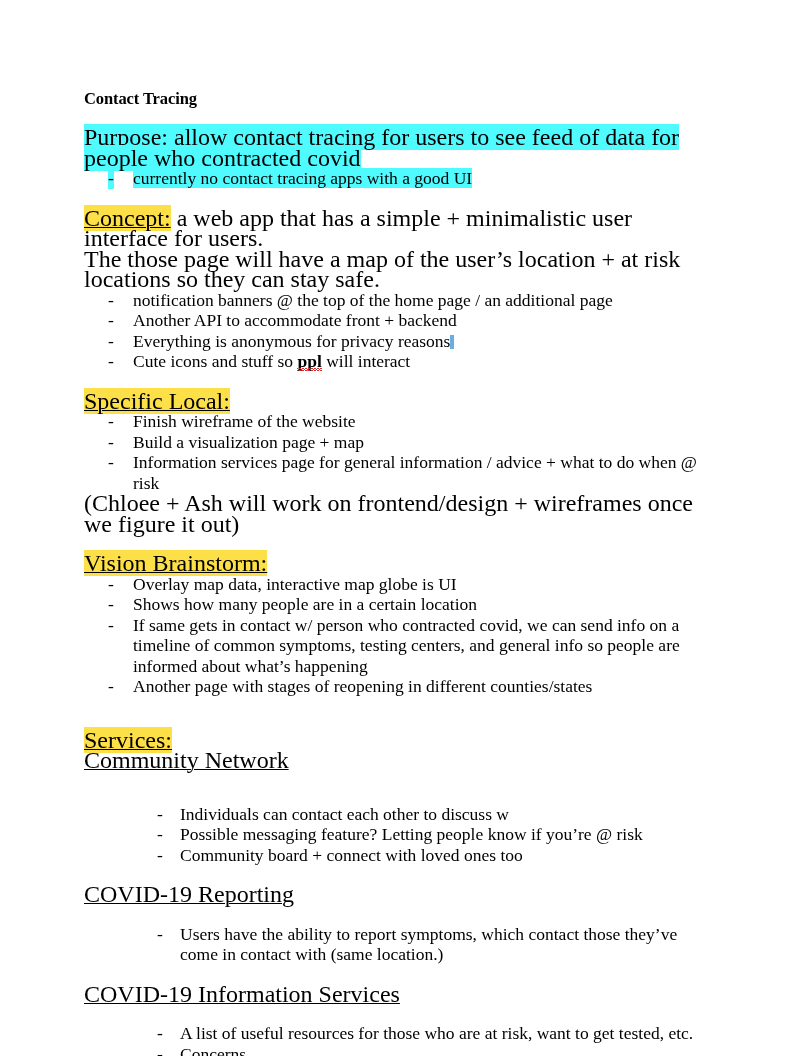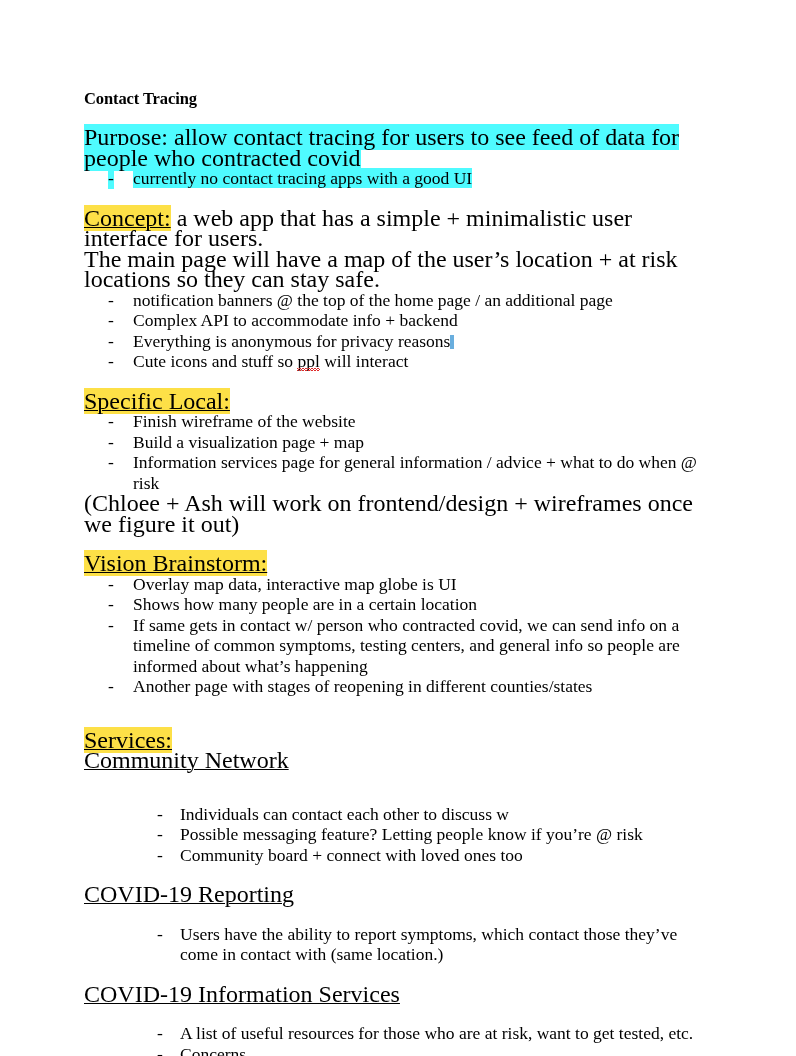--- a/index.html
+++ b/index.html
@@ -95,20 +95,21 @@
 
   
   li.hl-row .rowhl {
     background-color: #4ffbff;
   }
 
   .sq {
     
     position: relative;
     display: inline-block;
+    font-weight: bold;
   }
   .sq::after {
     content: "";
     position: absolute;
     left: 0;
     right: 0;
     bottom: 1px;
     height: 3px;
     background-image:
       linear-gradient(45deg, transparent 40%, #e02a2a 40%, #e02a2a 60%, transparent 60%),
@@ -137,25 +138,25 @@
 
     <p class="para"><span class="hl">Purpose: allow contact tracing for users to see feed of data for people who contracted covid</span></p>
 
     <ul class="bullets lvl1">
       <li class="hl-row"><span class="dash rowhl">-</span><span class="rowhl">currently no contact tracing apps with a good UI</span></li>
     </ul>
 
     <div class="blank"></div>
 
     <p class="para"><span class="hl-u">Concept:</span><span> a web app that has a simple + minimalistic user interface for users.</span></p>
-    <p class="para">The main page will have a map of the user’s location + at risk locations so they can stay safe.</p>
+    <p class="para">The those page will have a map of the user’s location + at risk locations so they can stay safe.</p>
 
     <ul class="bullets lvl1">
       <li><span class="dash">-</span><span>notification banners @ the top of the home page / an additional page</span></li>
-      <li><span class="dash">-</span><span>Complex API to accommodate info + backend</span></li>
+      <li><span class="dash">-</span><span>Another API to accommodate front + backend</span></li>
       <li><span class="dash">-</span><span>Everything is anonymous for privacy reasons</span><span class="caret-blue"></span></li>
       <li><span class="dash">-</span><span>Cute icons and stuff so </span><span class="sq">ppl</span><span> will interact</span></li>
     </ul>
 
     <div class="blank"></div>
 
     <p class="para"><span class="hl-u">Specific Local:</span></p>
 
     <ul class="bullets lvl1">
       <li><span class="dash">-</span><span>Finish wireframe of the website</span></li>

